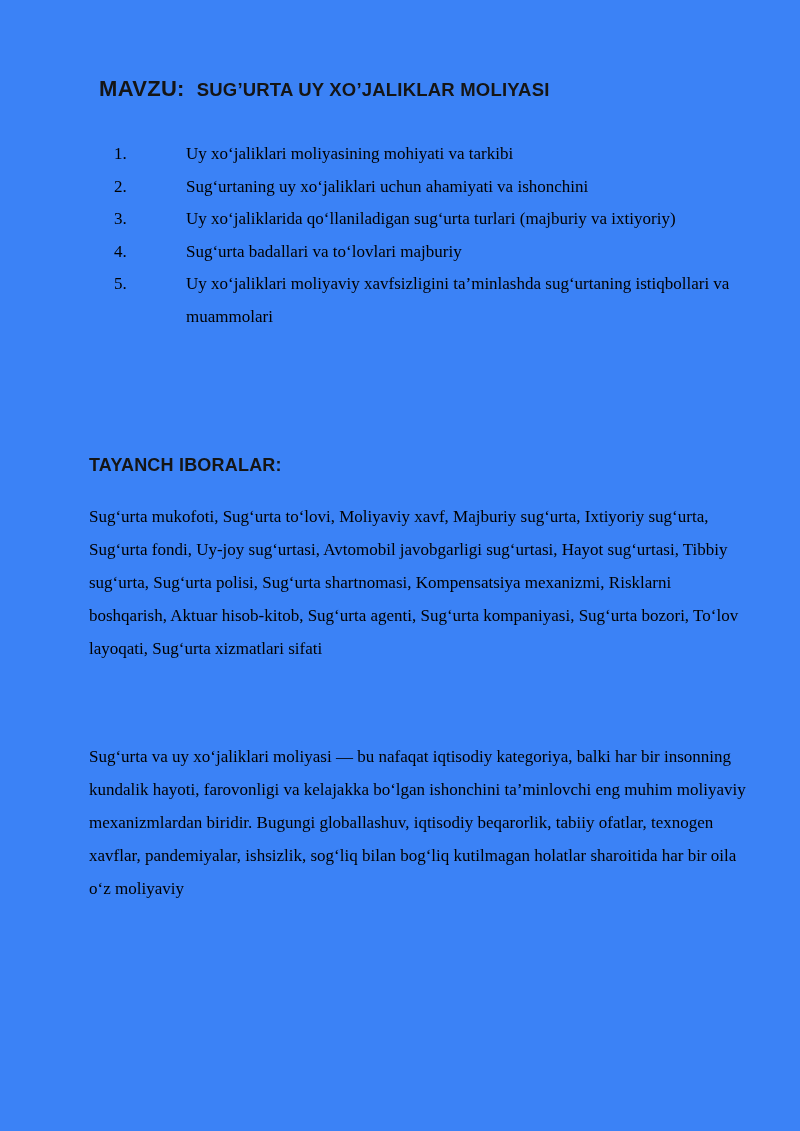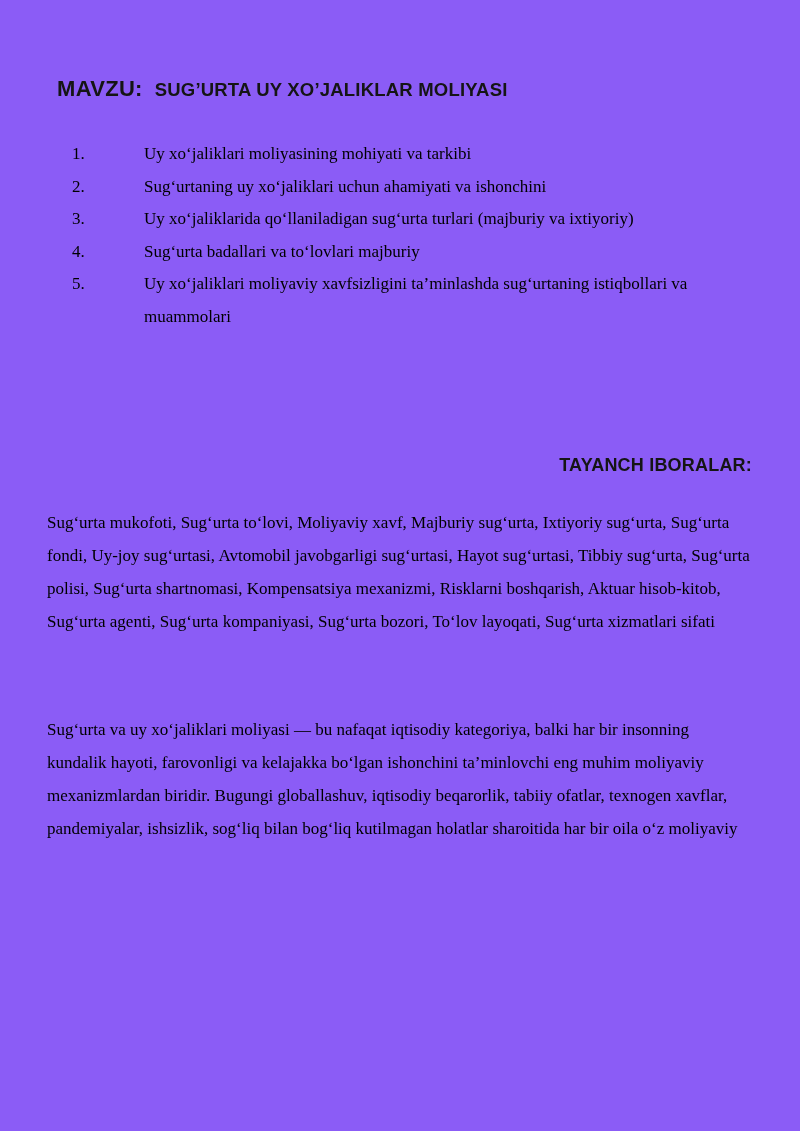--- a/index.html
+++ b/index.html
@@ -10,22 +10,22 @@
   body {
     width: 800px;
     height: 1131px;
     overflow: hidden;
     color: #000000;
   }
   .page {
     box-sizing: border-box;
     width: 800px;
     height: 1131px;
-    padding: 76px 48px 0 47px;
-    background: #8b5cf6;
+    padding: 76px 48px 0 89px;
+    background: #3b82f6;
   }
   .title-line {
     margin-left: 10px;
     font-family: "Liberation Sans", sans-serif;
     font-weight: 700;
     color: #151515;
     white-space: nowrap;
   }
   .topic-label {
     font-size: 22px;
@@ -64,32 +64,31 @@
     flex: 1 1 auto;
     margin-left: 46px;
   }
   .keywords-heading {
     margin: 122px 0 0 0;
     font-family: "Liberation Sans", sans-serif;
     font-weight: 700;
     font-size: 18px;
     letter-spacing: 0.2px;
     color: #151515;
-    text-align: right;
   }
   .body-para {
     margin: 0;
     font-family: "Liberation Serif", "DejaVu Serif", serif;
     font-size: 17px;
     line-height: 33px;
     color: #000000;
     text-align: left;
   }
   .keywords-para {
-    margin-top: 30px;
+    margin-top: 24px;
   }
   .intro-para {
     margin-top: 75px;
   }
 </style>
 </head>
 <body>
 
 <div class="page">
 

